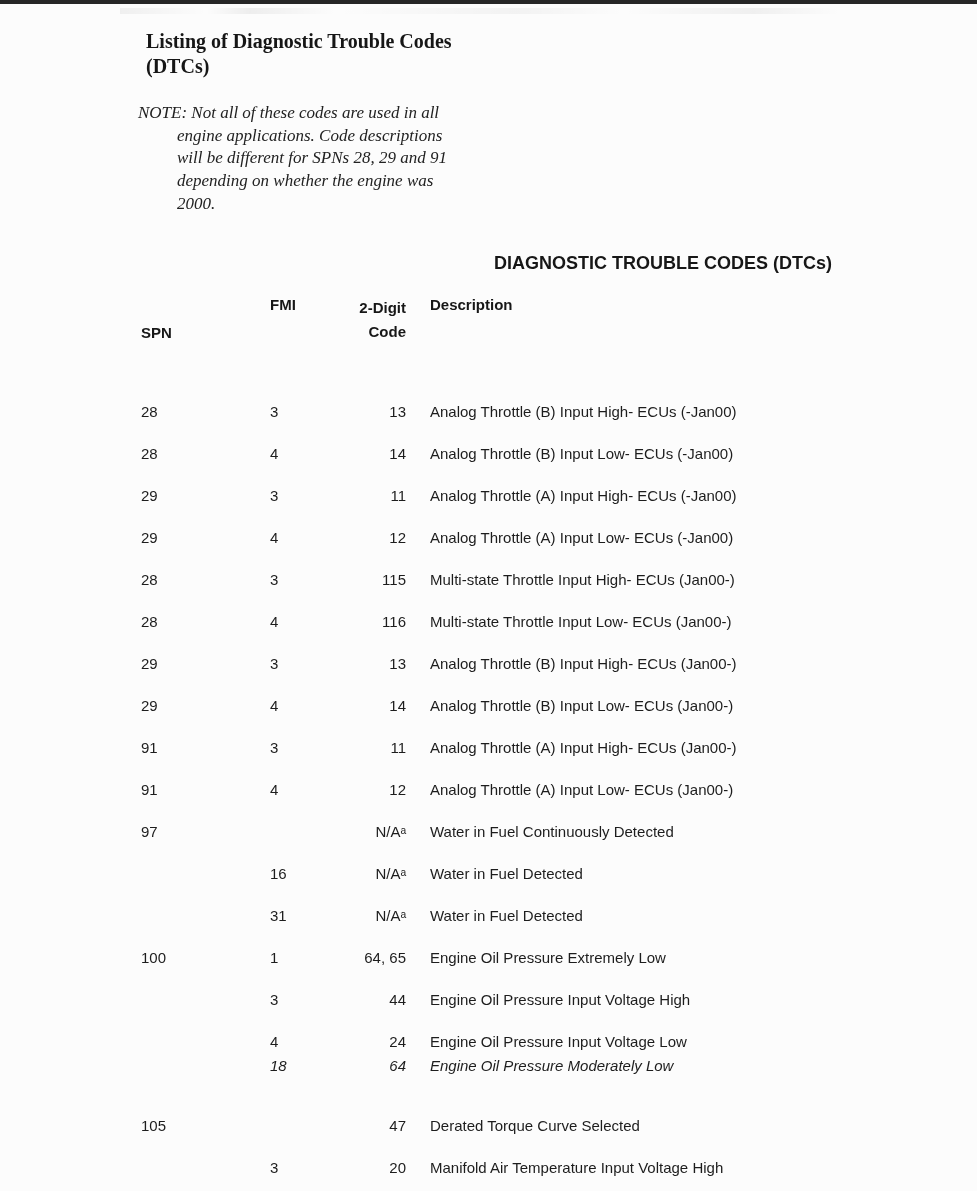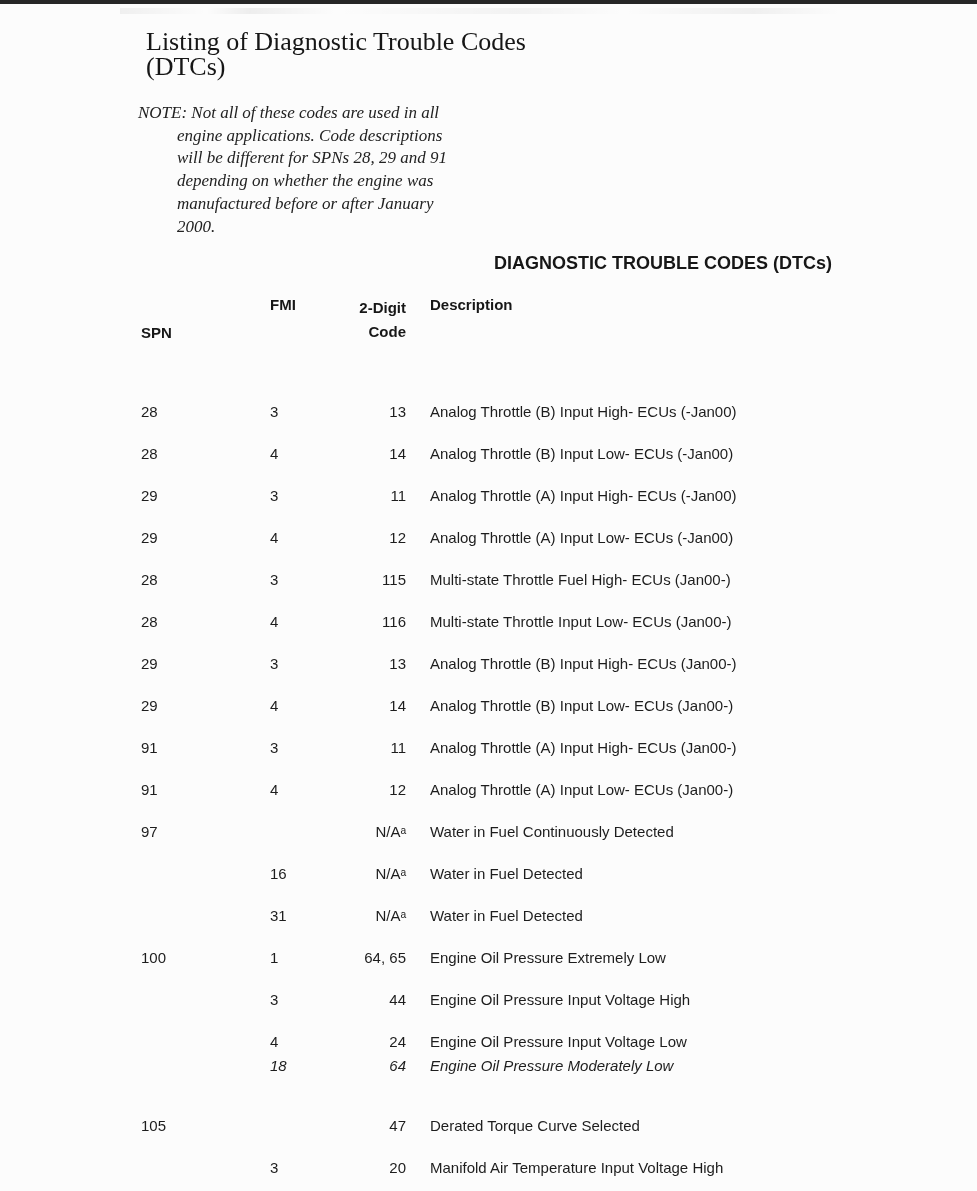--- a/index.html
+++ b/index.html
@@ -35,22 +35,22 @@
       rgba(0,0,0,0.06) 18%, rgba(0,0,0,0) 30%,
       rgba(0,0,0,0.04) 55%, rgba(0,0,0,0) 70%,
       rgba(0,0,0,0.05) 88%, rgba(0,0,0,0) 100%);
   }
   .doc-title {
     position: absolute;
     top: 29px;
     left: 146px;
     width: 420px;
     font-family: "Liberation Serif", serif;
-    font-weight: normal;
-    font-size: 26px;
+    font-weight: bold;
+    font-size: 20px;
     line-height: 25px;
     color: #161616;
   }
   .note {
     position: absolute;
     top: 102px;
     left: 138px;
     width: 400px;
     font-family: "Liberation Serif", serif;
     font-style: italic;
@@ -121,21 +121,20 @@
   <div class="doc-title">
     <div>Listing of Diagnostic Trouble Codes</div>
     <div>(DTCs)</div>
   </div>
 
   <div class="note">
     <div class="note-line">NOTE: Not all of these codes are used in all</div>
     <div class="note-line cont">engine applications. Code descriptions</div>
     <div class="note-line cont">will be different for SPNs 28, 29 and 91</div>
     <div class="note-line cont">depending on whether the engine was</div>
-    <div class="note-line cont">manufactured before or after January</div>
     <div class="note-line cont">2000.</div>
   </div>
 
   <div class="table-caption">DIAGNOSTIC TROUBLE CODES (DTCs)</div>
 
   <div class="col-headers">
     <span class="hdr-spn">SPN</span>
     <span class="hdr-fmi">FMI</span>
     <span class="hdr-code">
       <span style="display:block">2-Digit</span>
@@ -166,21 +165,21 @@
       <div class="row" style="top: 516px;">
       <span class="cell c1">29</span>
       <span class="cell c2">4</span>
       <span class="cell c3">12</span>
       <span class="cell c4">Analog Throttle (A) Input Low- ECUs (-Jan00)</span>
     </div>
       <div class="row" style="top: 558px;">
       <span class="cell c1">28</span>
       <span class="cell c2">3</span>
       <span class="cell c3">115</span>
-      <span class="cell c4">Multi-state Throttle Fuel High- ECUs (Jan00-)</span>
+      <span class="cell c4">Multi-state Throttle Input High- ECUs (Jan00-)</span>
     </div>
       <div class="row" style="top: 600px;">
       <span class="cell c1">28</span>
       <span class="cell c2">4</span>
       <span class="cell c3">116</span>
       <span class="cell c4">Multi-state Throttle Input Low- ECUs (Jan00-)</span>
     </div>
       <div class="row" style="top: 642px;">
       <span class="cell c1">29</span>
       <span class="cell c2">3</span>

